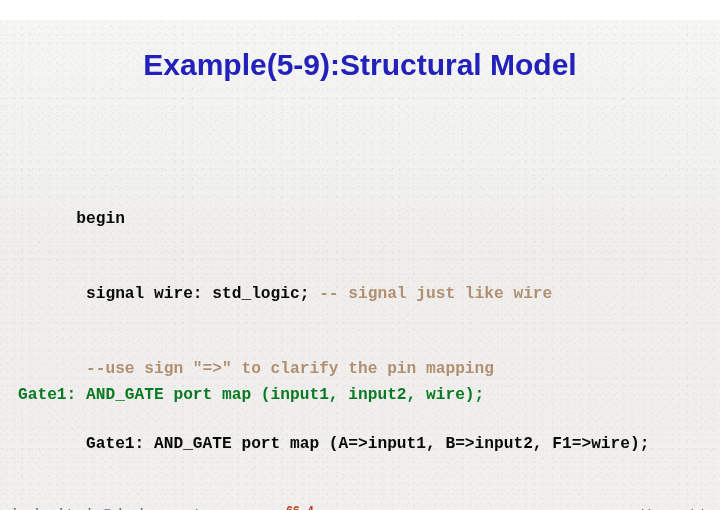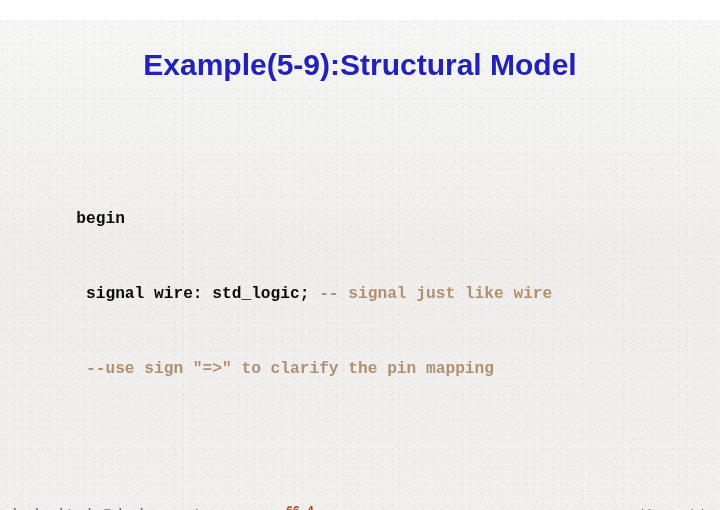--- a/index.html
+++ b/index.html
@@ -125,24 +125,28 @@
   <div class="code-block">
     <div class="code-line">
       <span class="c-black">begin</span>
     </div>
     <div class="code-line">
       <span class="c-black"> signal wire: std_logic; </span><span class="c-comment">-- signal just like wire</span>
     </div>
     <div class="code-line">
       <span class="c-comment"> --use sign "=&gt;" to clarify the pin mapping</span>
     </div>
+    <div class="code-line">
+      <span class="c-black"> Gate1: AND_GATE port map (A=&gt;input1, B=&gt;input2, F1=&gt;wire);</span>
+    </div>
     
     
   </div>
 
   <div class="code-green-block">
+    <div class="code-line c-green">Gate1: AND_GATE port map (input1, input2, wire);</div>
   </div>
 
   <div class="footer-email">hsabaghianb @ kashanu.ac.ir</div>
   <div class="footer-page">66 -4</div>
   <div class="footer-fa">طراحی خودکار</div>
 
 </div>
 
 </body></html>

